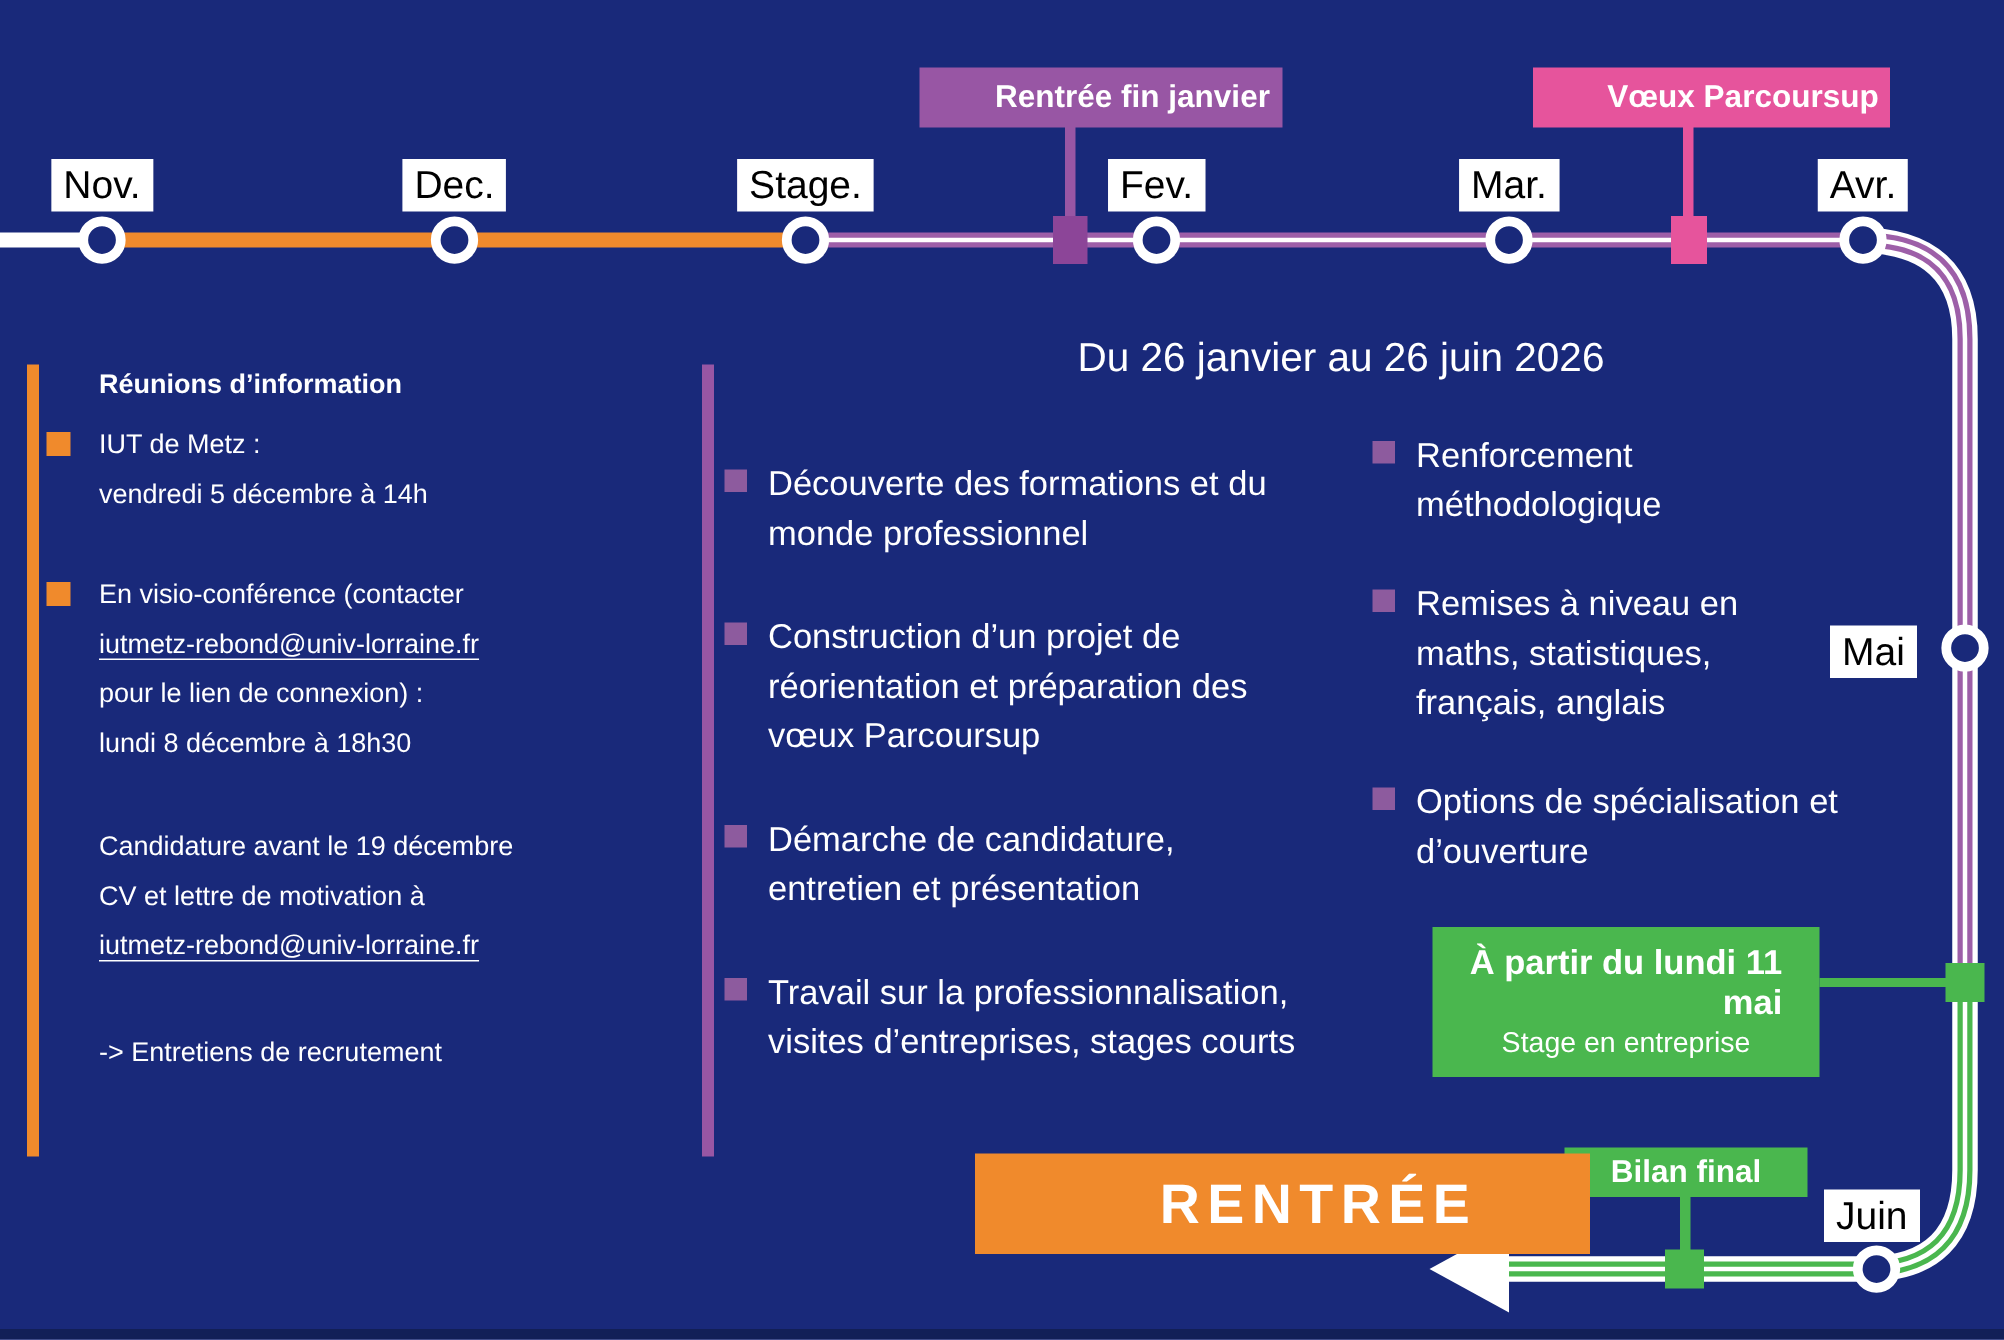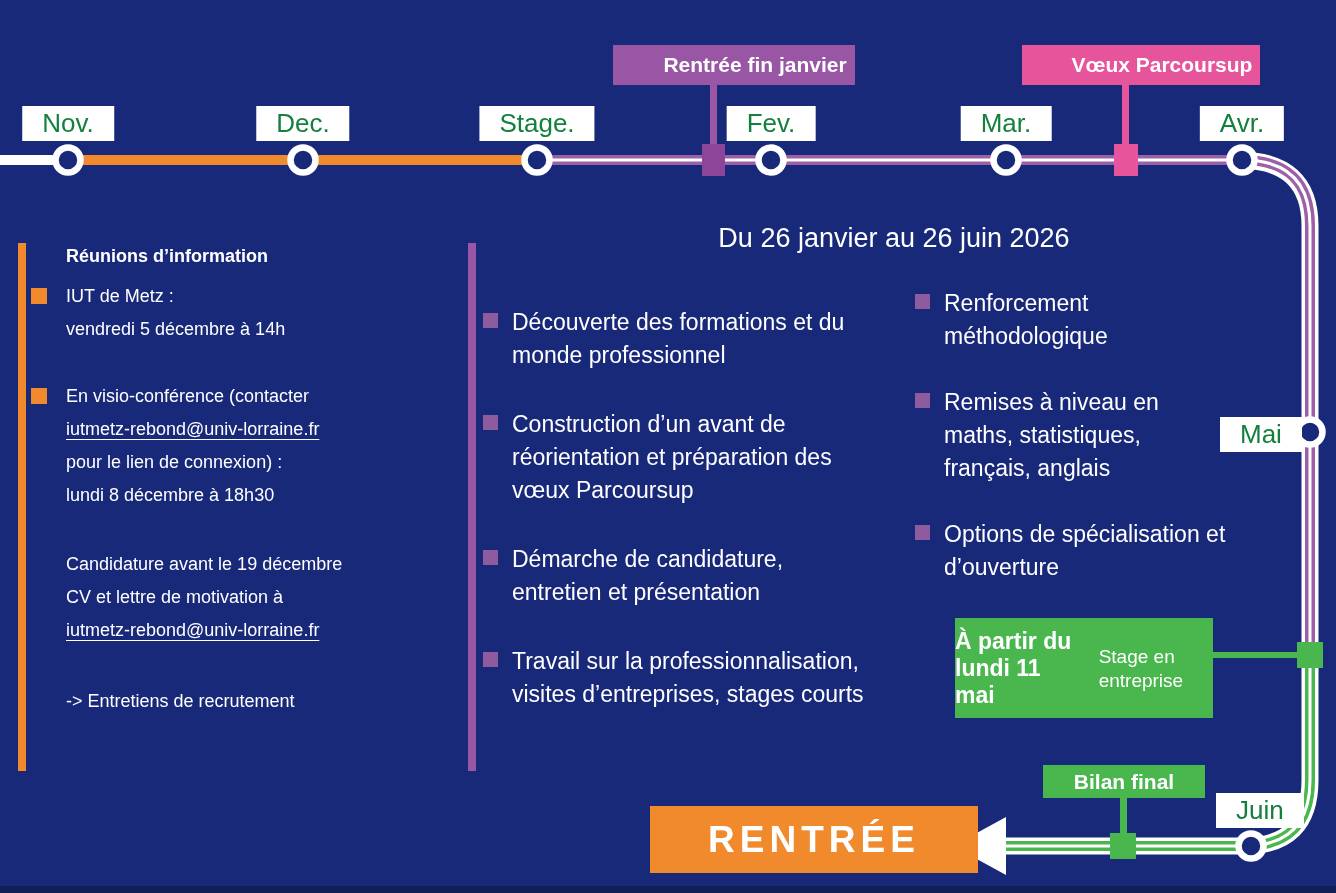--- a/index.html
+++ b/index.html
@@ -5,22 +5,22 @@
   html,body{margin:0;padding:0;}
   .stage{
     position:relative;width:1336px;height:893px;overflow:hidden;
     background:#19297a;
     font-family:"Liberation Sans", sans-serif;
     color:#ffffff;
   }
   .layer{position:absolute;left:0;top:0;width:1336px;height:893px;}
   
   .month{
-    position:absolute;top:106px;background:#ffffff;color:#15803d;
-    font-size:26px;line-height:32px;padding:1px 20px 2px;white-space:nowrap;
+    position:absolute;top:106px;background:#ffffff;color:#000000;
+    font-size:26px;line-height:32px;padding:1px 8px 2px;white-space:nowrap;
     transform:translateX(-50%);
   }
   .side-month{transform:none;}
   
   .callout{
     position:absolute;top:45px;height:40px;display:flex;align-items:center;justify-content:center;
     color:#ffffff;font-weight:bold;font-size:21px;white-space:nowrap;padding-left:42px;
   }
   .callout.purple{background:#9856a4;}
   .callout.pink{background:#e6549c;}
@@ -44,35 +44,35 @@
   .col{position:absolute;font-size:23px;line-height:33px;}
   .col1{left:483px;top:287px;width:430px;margin-top:19px;}
   .col2{left:915px;top:287px;width:340px;}
   .bullet{display:flex;margin-bottom:36px;}
   .col2 .bullet{margin-bottom:33px;}
   .b-sq{flex:0 0 15px;width:15px;height:15px;background:#8d5b9e;margin-top:7px;margin-right:14px;}
   .pre{white-space:pre-line;}
   
   .stage-box{
     position:absolute;left:955px;top:618px;width:258px;height:100px;background:#4ab74e;
-    display:flex;flex-direction:row;align-items:center;justify-content:center;text-align:left;
+    display:flex;flex-direction:column;align-items:center;justify-content:center;text-align:right;
   }
   .stage-box .title{font-weight:bold;font-size:23px;line-height:27px;}
   .stage-box .sub{font-size:19px;line-height:24px;margin-top:2px;}
   
   .bilan-box{
     position:absolute;left:1043px;top:765px;width:162px;height:33px;background:#4ab74e;
     display:flex;align-items:center;justify-content:center;
     font-weight:bold;font-size:21px;
   }
   
   .rentree-box{
-    position:absolute;left:650px;top:806px;width:328px;height:67px;background:#f08a2c;
+    position:absolute;left:650px;top:769px;width:362px;height:67px;background:#f08a2c;
     display:flex;align-items:center;justify-content:center;
-    font-weight:bold;font-size:37px;letter-spacing:5px;
+    font-weight:bold;font-size:37px;letter-spacing:5px;padding-left:48px;
   }
   .bottom-strip{position:absolute;left:0;top:886px;width:1336px;height:7px;background:#121f57;}
 </style>
 </head>
 <body>
 
 <div class="stage">
 
   <svg class="layer" viewBox="0 0 1336 893">
 
@@ -150,21 +150,21 @@
   <div class="program-title">Du 26 janvier au 26 juin 2026</div>
 
   <div class="col col1">
     <div class="bullet">
       <span class="b-sq"></span>
       <div class="pre">Découverte des formations et du
 monde professionnel</div>
     </div>
     <div class="bullet">
       <span class="b-sq"></span>
-      <div class="pre">Construction d’un avant de
+      <div class="pre">Construction d’un projet de
 réorientation et préparation des
 vœux Parcoursup</div>
     </div>
     <div class="bullet">
       <span class="b-sq"></span>
       <div class="pre">Démarche de candidature,
 entretien et présentation</div>
     </div>
     <div class="bullet">
       <span class="b-sq"></span>

